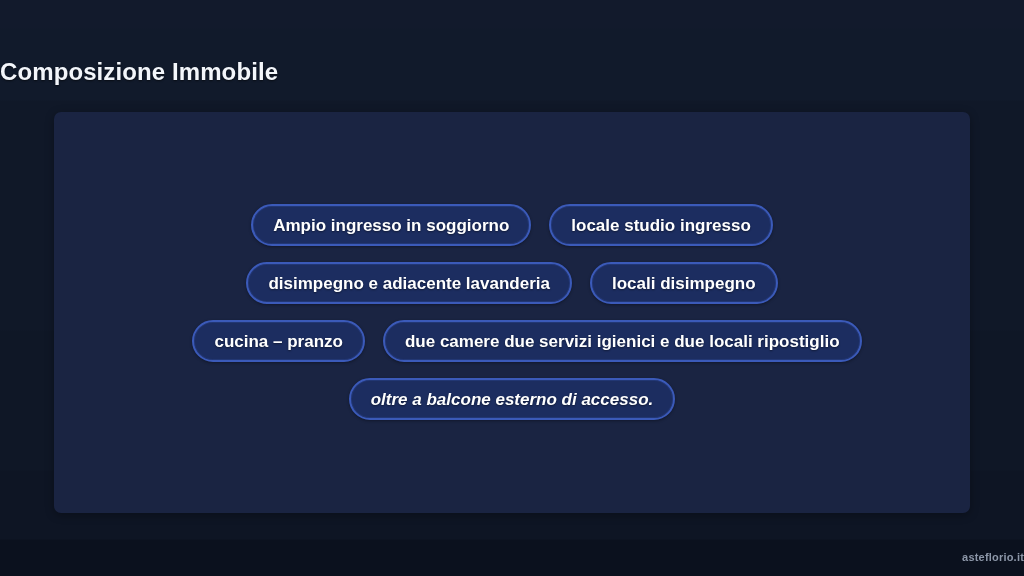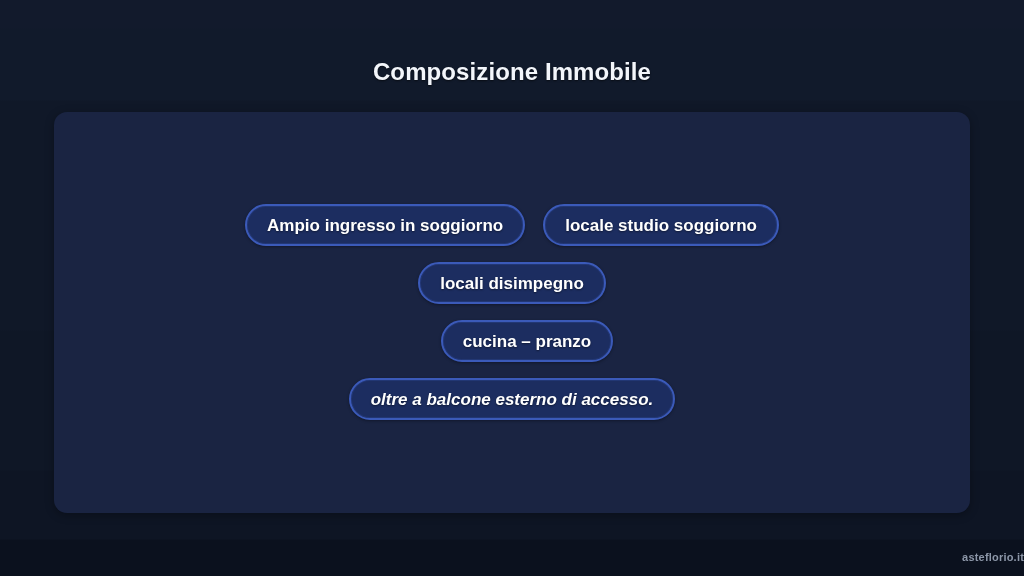--- a/index.html
+++ b/index.html
@@ -37,38 +37,37 @@
         #0b111e 576px);
     overflow: hidden;
   }
 
   
   #title {
     position: absolute;
     top: 58px;
     left: 0;
     width: 1024px;
-    text-align: center;
     font-size: 24px;
     font-weight: bold;
     color: #f3f6fb;
     letter-spacing: 0.1px;
     text-shadow: 0 1px 2px rgba(0,0,0,0.55);
   }
 
   
   #card {
     position: absolute;
     left: 54px;
     top: 112px;
     width: 916px;
     height: 401px;
     box-sizing: border-box;
     background: #1a2442;
-    border-radius: 13px;
+    border-radius: 7px;
     box-shadow: 0 2px 10px rgba(0,0,0,0.30);
   }
 
   
   .pill-row {
     position: absolute;
     left: 0;
     width: 916px;
     display: flex;
     flex-direction: row;
@@ -118,29 +117,31 @@
 <body>
 
 <div id="slide">
 
   <div id="title">Composizione Immobile</div>
 
   <div id="card">
 
     <div class="pill-row r1">
       <div class="pill">Ampio ingresso in soggiorno</div>
-      <div class="pill">locale studio soggiorno</div>
+      <div class="pill">locale studio ingresso</div>
     </div>
 
     <div class="pill-row r2">
+      <div class="pill">disimpegno e adiacente lavanderia</div>
       <div class="pill">locali disimpegno</div>
     </div>
 
     <div class="pill-row r3">
       <div class="pill">cucina – pranzo</div>
+      <div class="pill">due camere due servizi igienici e due locali ripostiglio</div>
     </div>
 
     <div class="pill-row r4">
       <div class="pill">oltre a balcone esterno di accesso.</div>
     </div>
 
   </div>
 
   <div id="footer">asteflorio.it</div>
 

